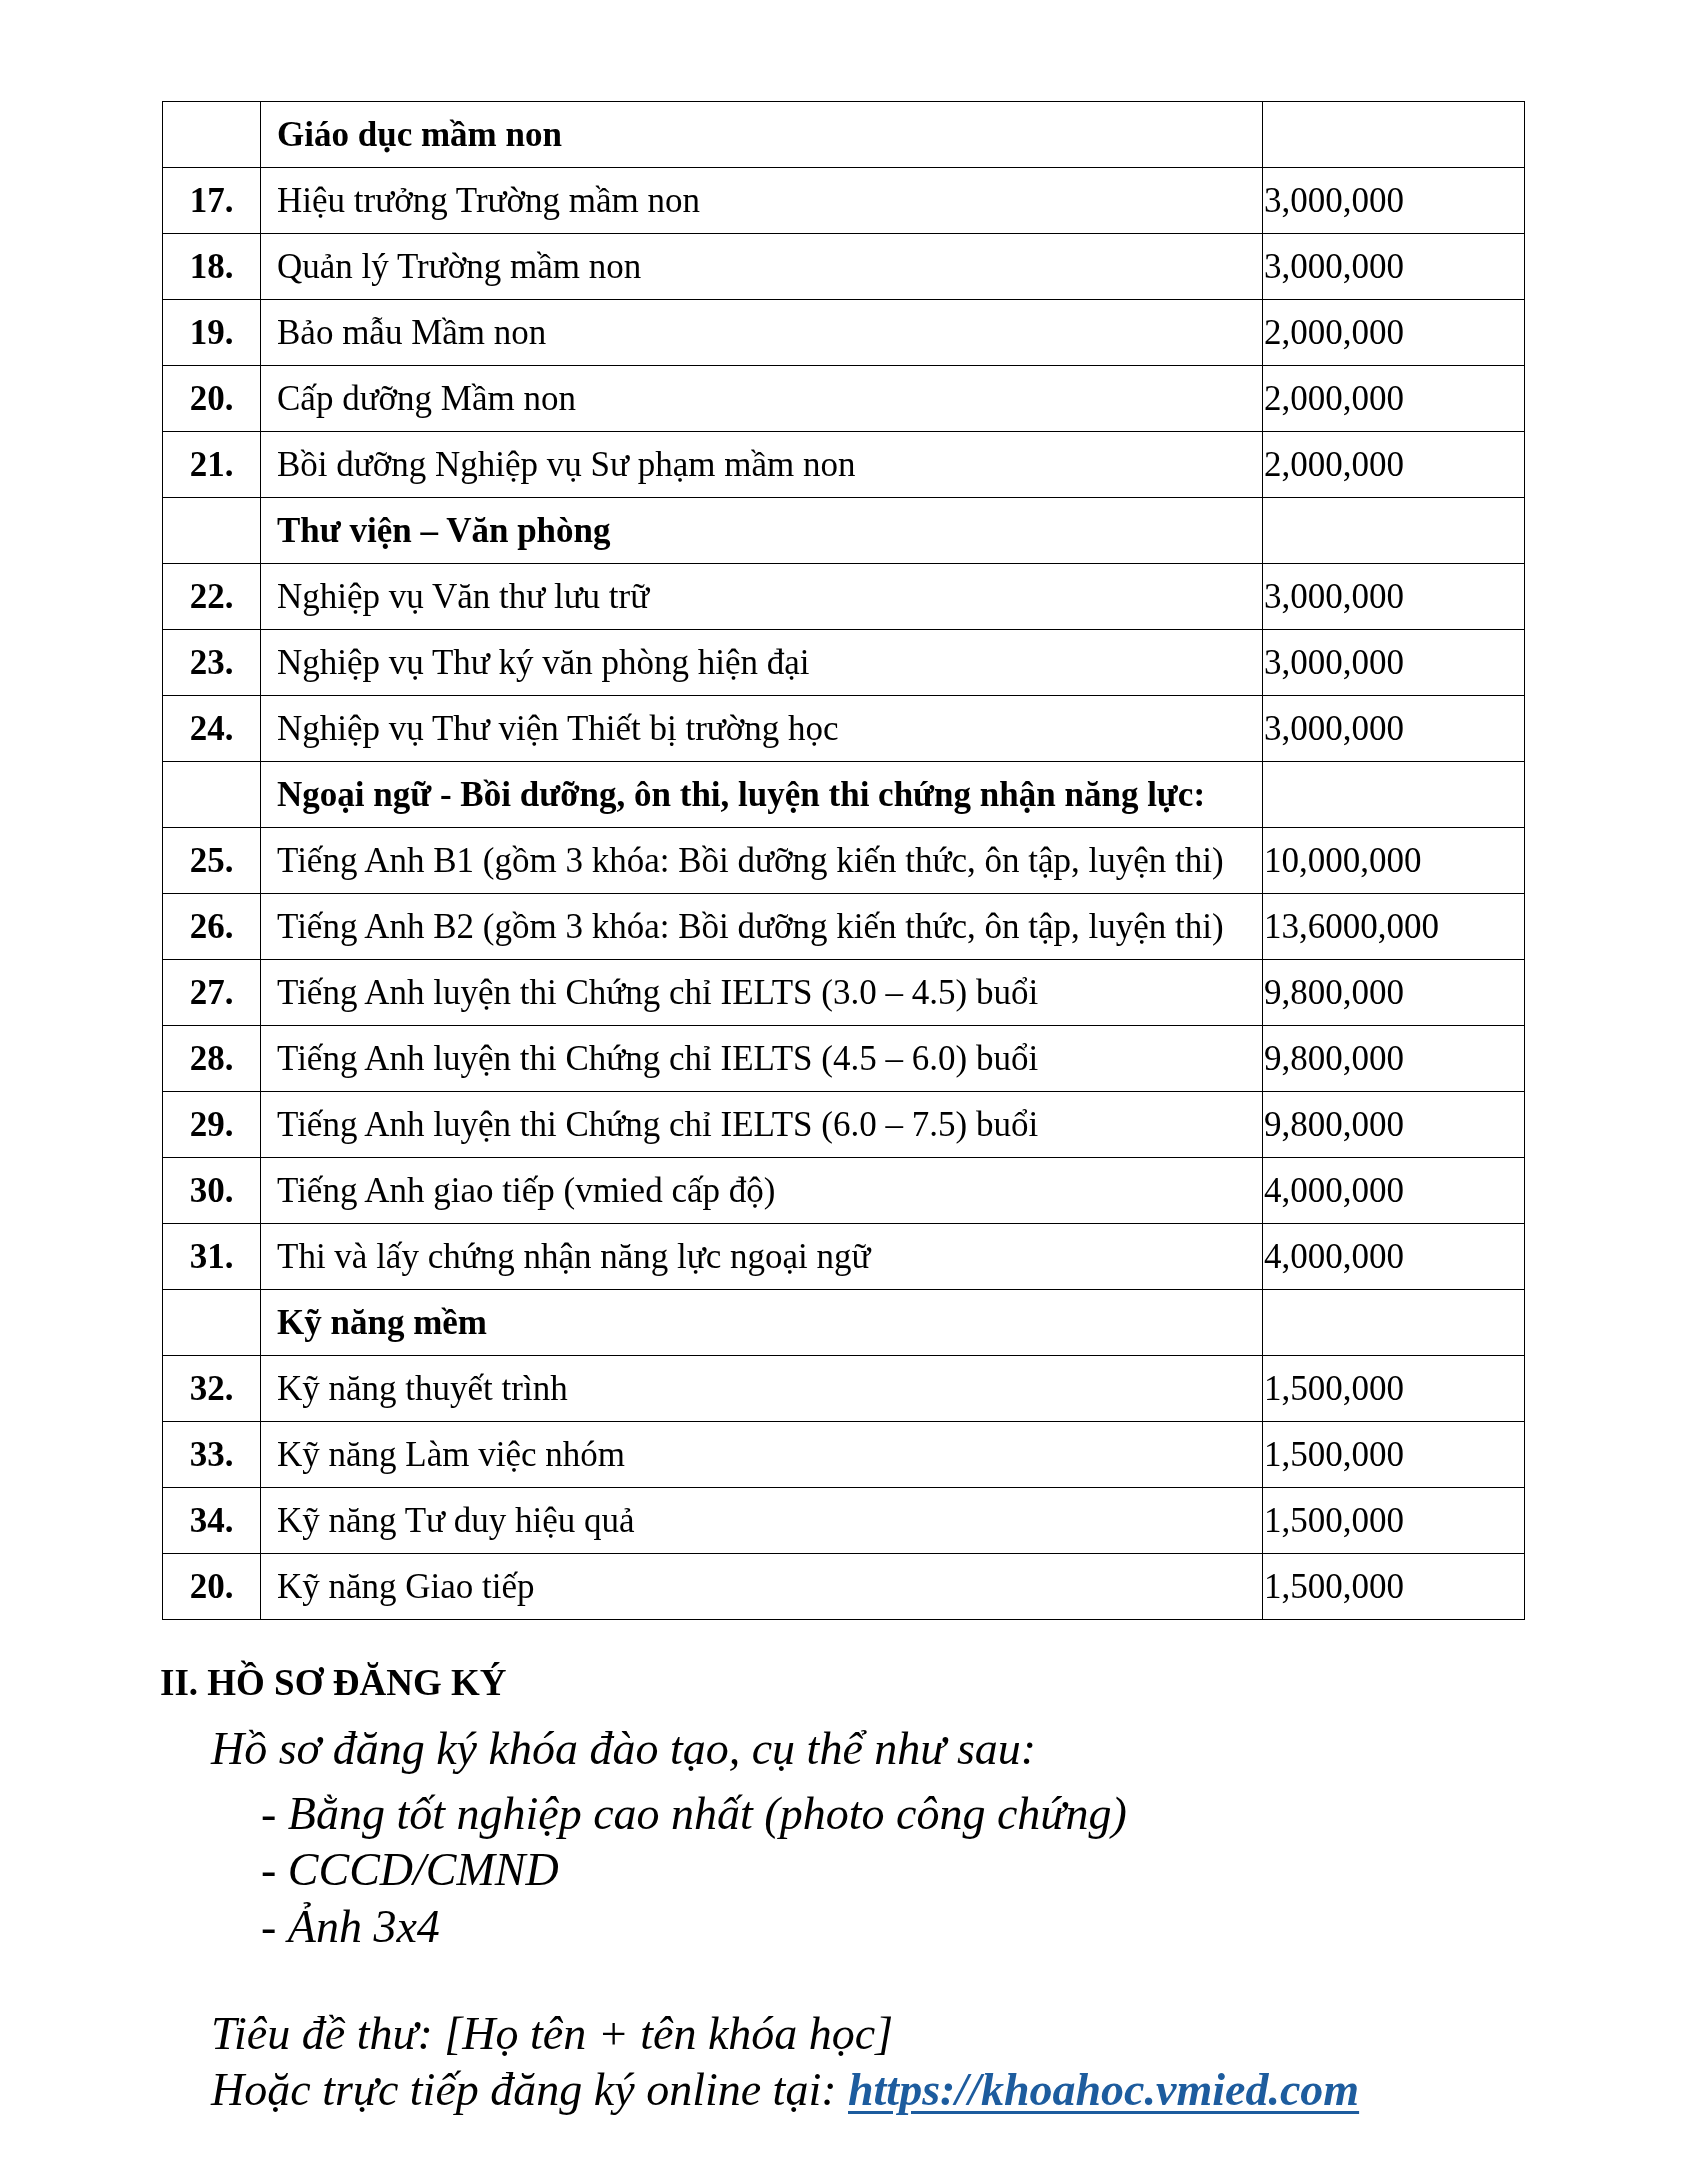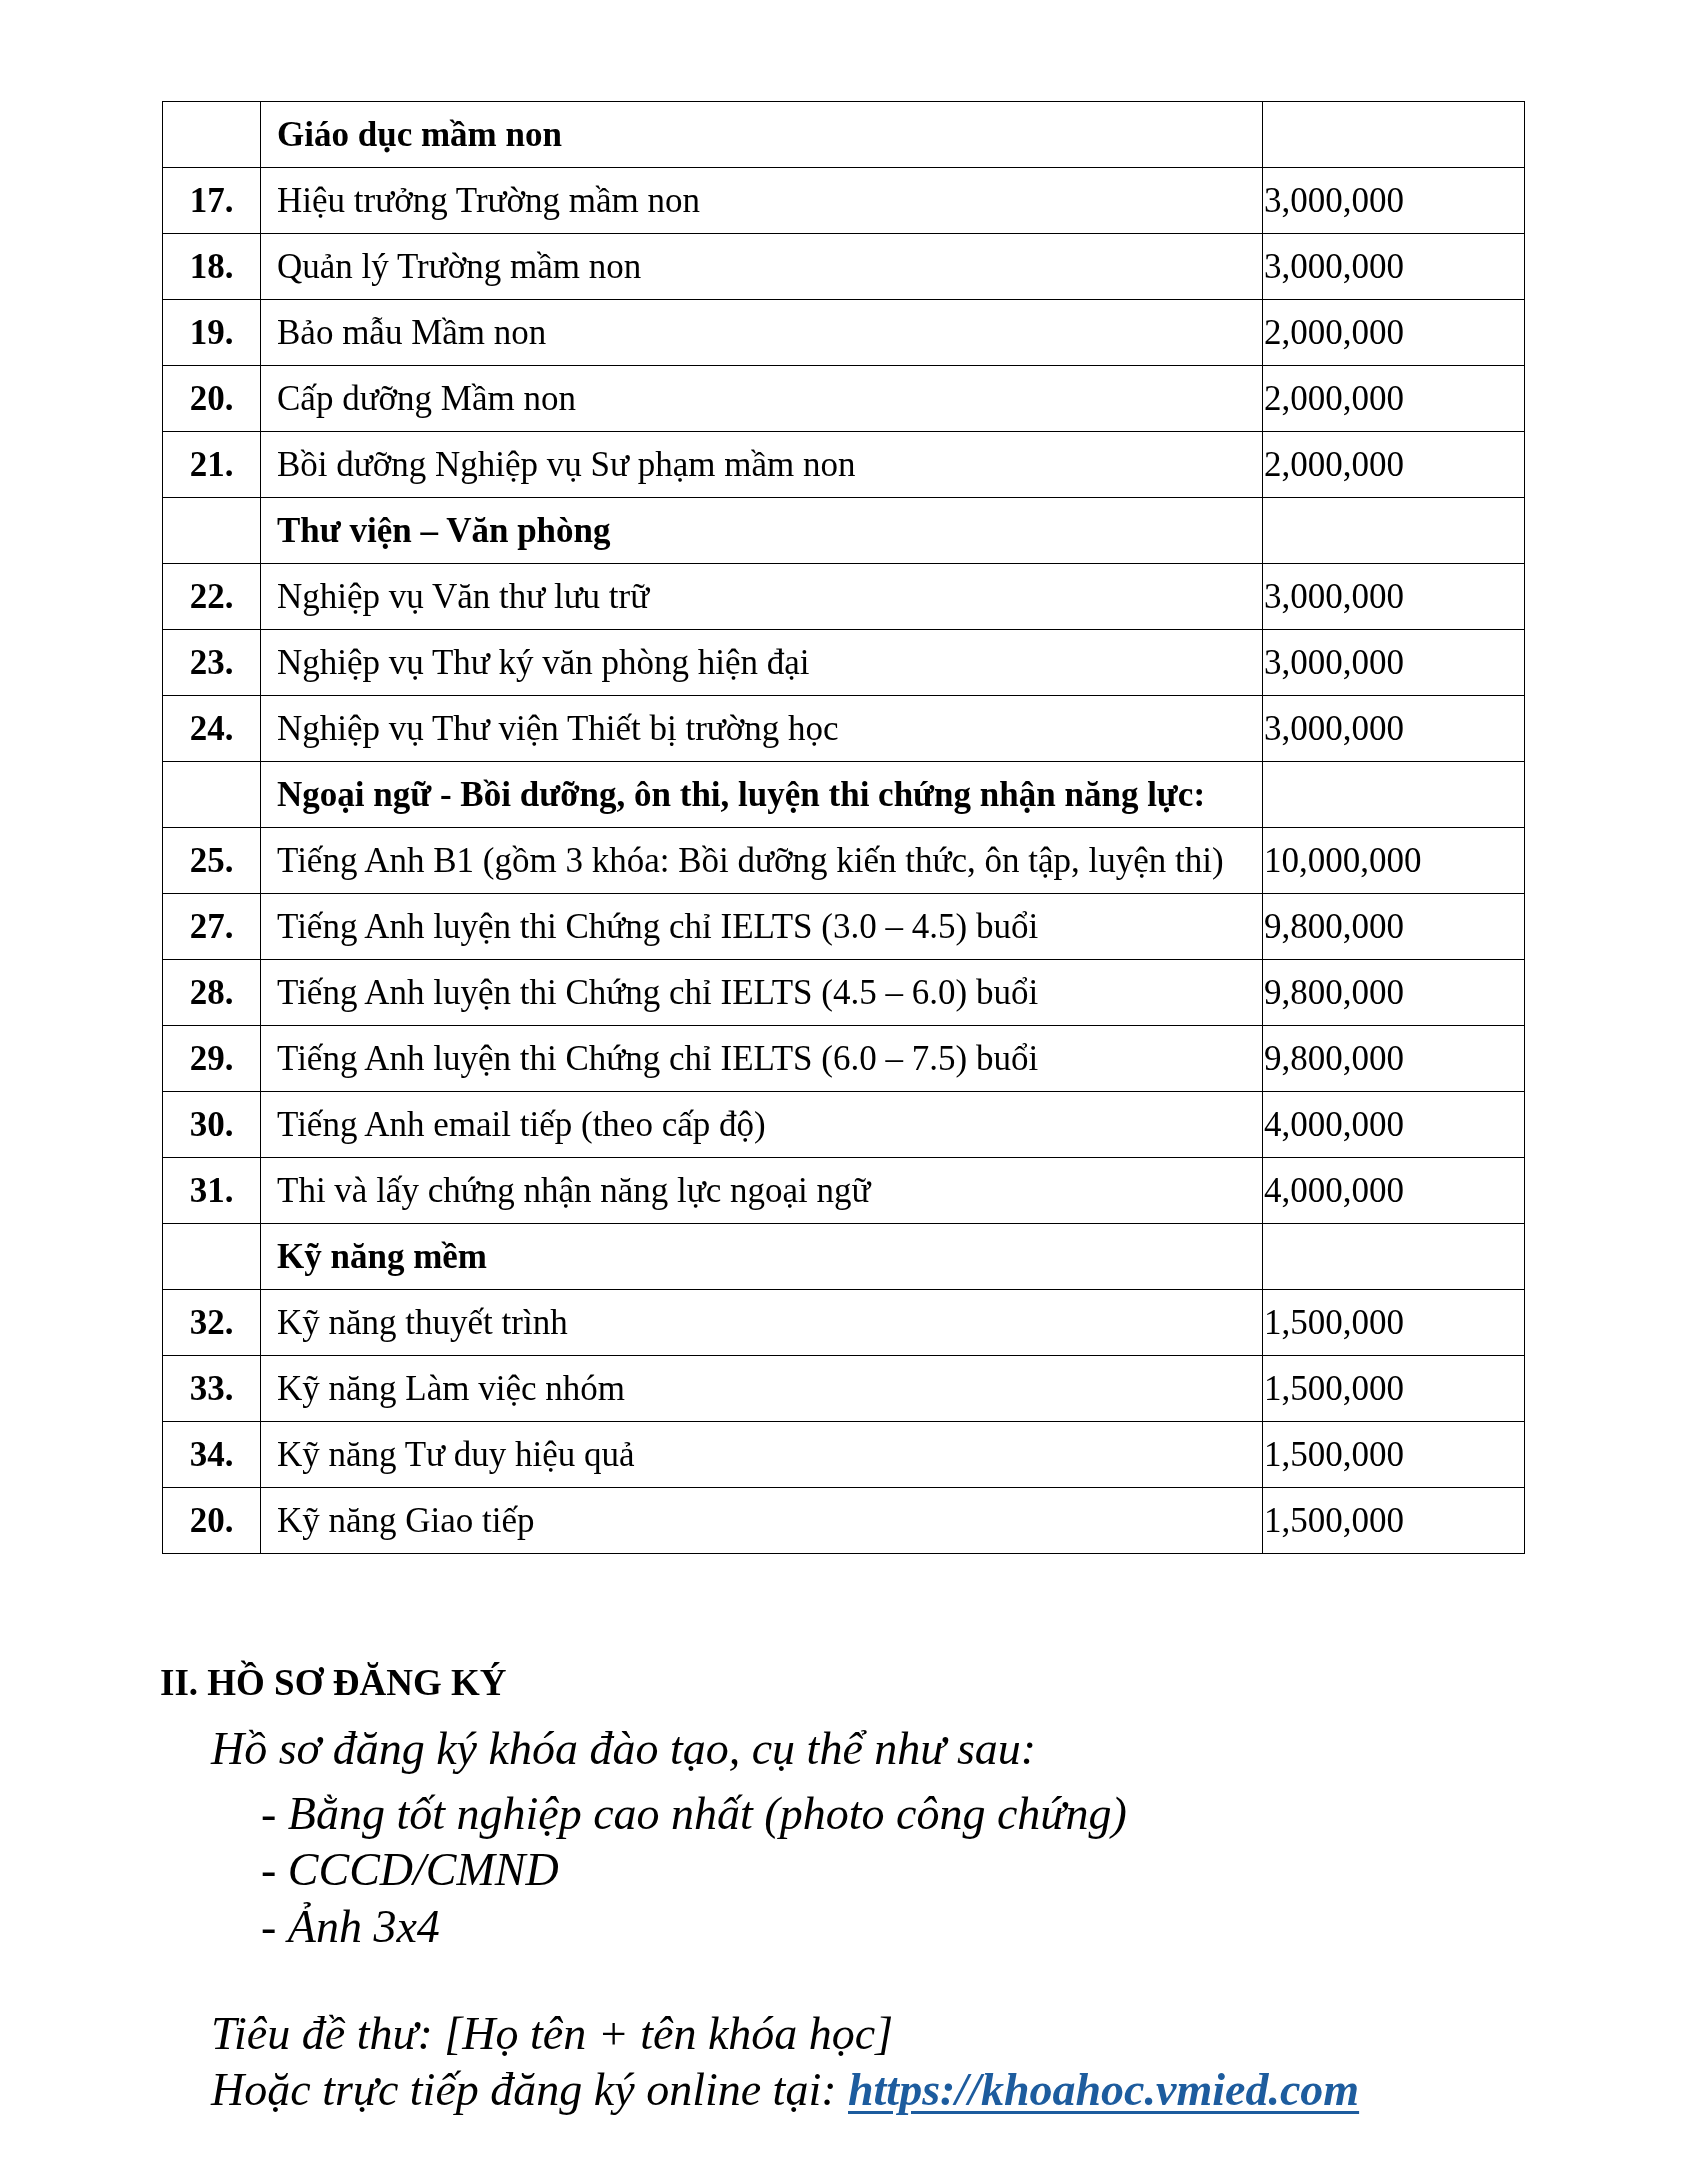--- a/index.html
+++ b/index.html
@@ -130,37 +130,42 @@
           <td class="c-no"></td>
           <td class="c-name section">Ngoại ngữ - Bồi dưỡng, ôn thi, luyện thi chứng nhận năng lực:</td>
           <td class="c-price"></td>
         </tr>
         <tr>
           <td class="c-no">25.</td>
           <td class="c-name">Tiếng Anh B1 (gồm 3 khóa: Bồi dưỡng kiến thức, ôn tập, luyện thi)</td>
           <td class="c-price">10,000,000</td>
         </tr>
         <tr>
+          <td class="c-no">26.</td>
+          <td class="c-name">Tiếng Anh B2 (gồm 3 khóa: Bồi dưỡng kiến thức, ôn tập, luyện thi)</td>
+          <td class="c-price">13,6000,000</td>
+        </tr>
+        <tr>
           <td class="c-no">27.</td>
           <td class="c-name">Tiếng Anh luyện thi Chứng chỉ IELTS (3.0 – 4.5) buổi</td>
           <td class="c-price">9,800,000</td>
         </tr>
         <tr>
           <td class="c-no">28.</td>
           <td class="c-name">Tiếng Anh luyện thi Chứng chỉ IELTS (4.5 – 6.0) buổi</td>
           <td class="c-price">9,800,000</td>
         </tr>
         <tr>
           <td class="c-no">29.</td>
           <td class="c-name">Tiếng Anh luyện thi Chứng chỉ IELTS (6.0 – 7.5) buổi</td>
           <td class="c-price">9,800,000</td>
         </tr>
         <tr>
           <td class="c-no">30.</td>
-          <td class="c-name">Tiếng Anh email tiếp (theo cấp độ)</td>
+          <td class="c-name">Tiếng Anh giao tiếp (vmied cấp độ)</td>
           <td class="c-price">4,000,000</td>
         </tr>
         <tr>
           <td class="c-no">31.</td>
           <td class="c-name">Thi và lấy chứng nhận năng lực ngoại ngữ</td>
           <td class="c-price">4,000,000</td>
         </tr>
         <tr>
           <td class="c-no"></td>
           <td class="c-name section">Kỹ năng mềm</td>

